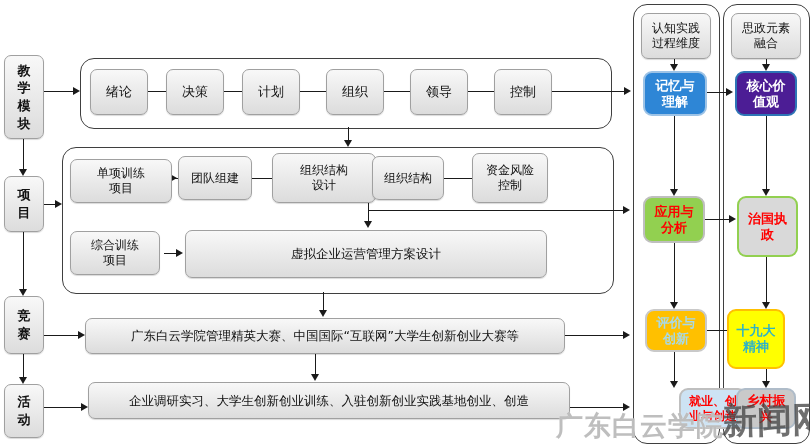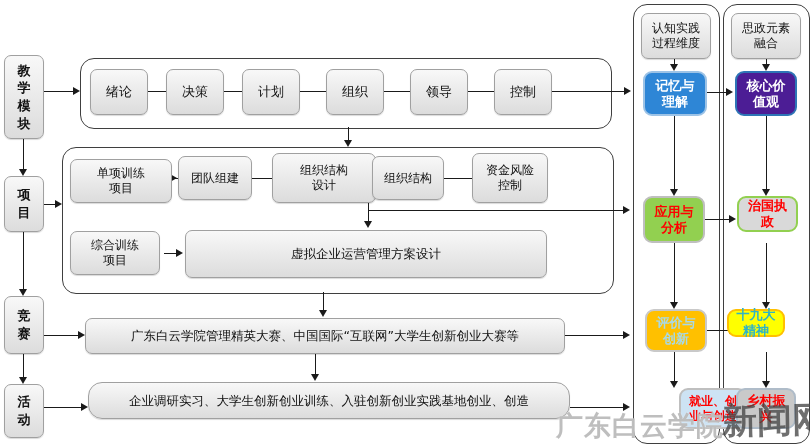--- a/index.html
+++ b/index.html
@@ -114,21 +114,21 @@
 
   <div class="vline" style="left:323px;top:292px;height:18px;"></div>
   <div class="arr-d" style="left:319px;top:310px;"></div>
 
   <div class="node gray wide" style="left:85px;top:318px;width:480px;height:36px;">广东白云学院管理精英大赛、中国国际“互联网”大学生创新创业大赛等</div>
   <div class="hline" style="left:565px;top:335px;width:58px;"></div>
   <div class="arr-r" style="left:623px;top:330.5px;"></div>
   <div class="vline" style="left:315px;top:354px;height:20px;"></div>
   <div class="arr-d" style="left:311px;top:374px;"></div>
 
-  <div class="node gray wide" style="left:88px;top:382px;width:482px;height:37px;border-radius:14px;">企业调研实习、大学生创新创业训练、入驻创新创业实践基地创业、创造</div>
+  <div class="node gray wide" style="left:88px;top:382px;width:482px;height:37px;">企业调研实习、大学生创新创业训练、入驻创新创业实践基地创业、创造</div>
   <div class="hline" style="left:570px;top:407px;width:53px;"></div>
   <div class="arr-r" style="left:623px;top:402.5px;"></div>
 
   <div class="frame" style="left:633px;top:4px;width:85px;height:438px;"></div>
   <div class="node gray small" style="left:641px;top:13px;width:70px;height:46px;">认知实践
 过程维度</div>
   <div class="vline" style="left:674px;top:59px;height:6px;"></div>
   <div class="arr-d" style="left:670px;top:64px;"></div>
   <div class="cnode n-blue" style="left:643px;top:71px;width:64px;height:45px;">记忆与
 理解</div>
@@ -156,25 +156,25 @@
 
   <div class="frame" style="left:723px;top:4px;width:85px;height:438px;"></div>
   <div class="node gray small" style="left:731px;top:13px;width:70px;height:46px;">思政元素
 融合</div>
   <div class="vline" style="left:766px;top:59px;height:6px;"></div>
   <div class="arr-d" style="left:762px;top:64px;"></div>
   <div class="cnode n-green" style="left:735px;top:71px;width:62px;height:45px;">核心价
 值观</div>
   <div class="vline" style="left:766px;top:116px;height:73px;"></div>
   <div class="arr-d" style="left:762px;top:189px;"></div>
-  <div class="cnode n-gray2" style="left:737px;top:196px;width:61px;height:36px;">治国执
+  <div class="cnode n-gray2" style="left:737px;top:196px;width:61px;height:61px;">治国执
 政</div>
   <div class="vline" style="left:766px;top:243px;height:59px;"></div>
   <div class="arr-d" style="left:762px;top:302px;"></div>
-  <div class="cnode n-yellow" style="left:727px;top:309px;width:58px;height:28px;">十九大
+  <div class="cnode n-yellow" style="left:727px;top:309px;width:58px;height:60px;">十九大
 精神</div>
   <div class="vline" style="left:766px;top:352px;height:29px;"></div>
   <div class="arr-d" style="left:762px;top:381px;"></div>
   <div class="cnode n-vgray" style="left:736px;top:388px;width:60px;height:41px;">乡村振
 兴</div>
 
   <div class="wm wm-school">广东白云学院</div>
   <div class="wm wm-site">新闻网</div>
 
 </div>

